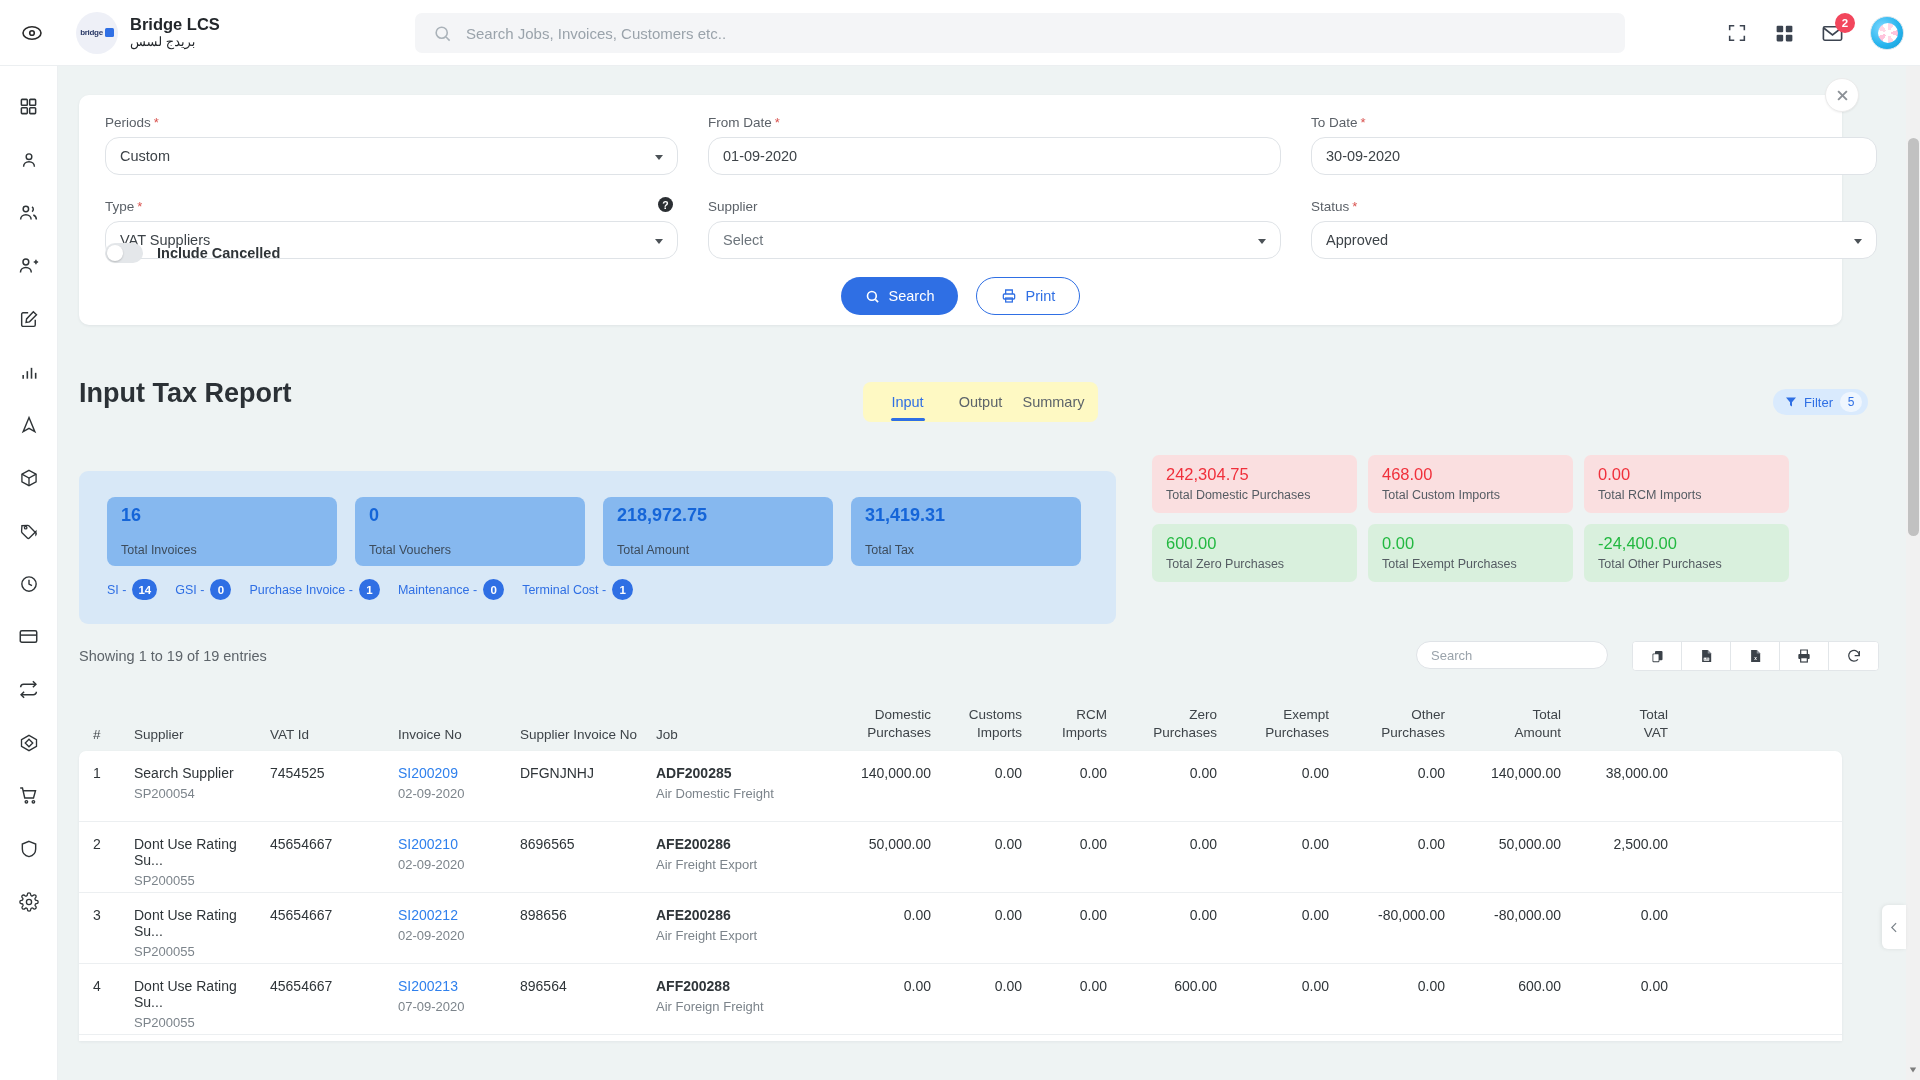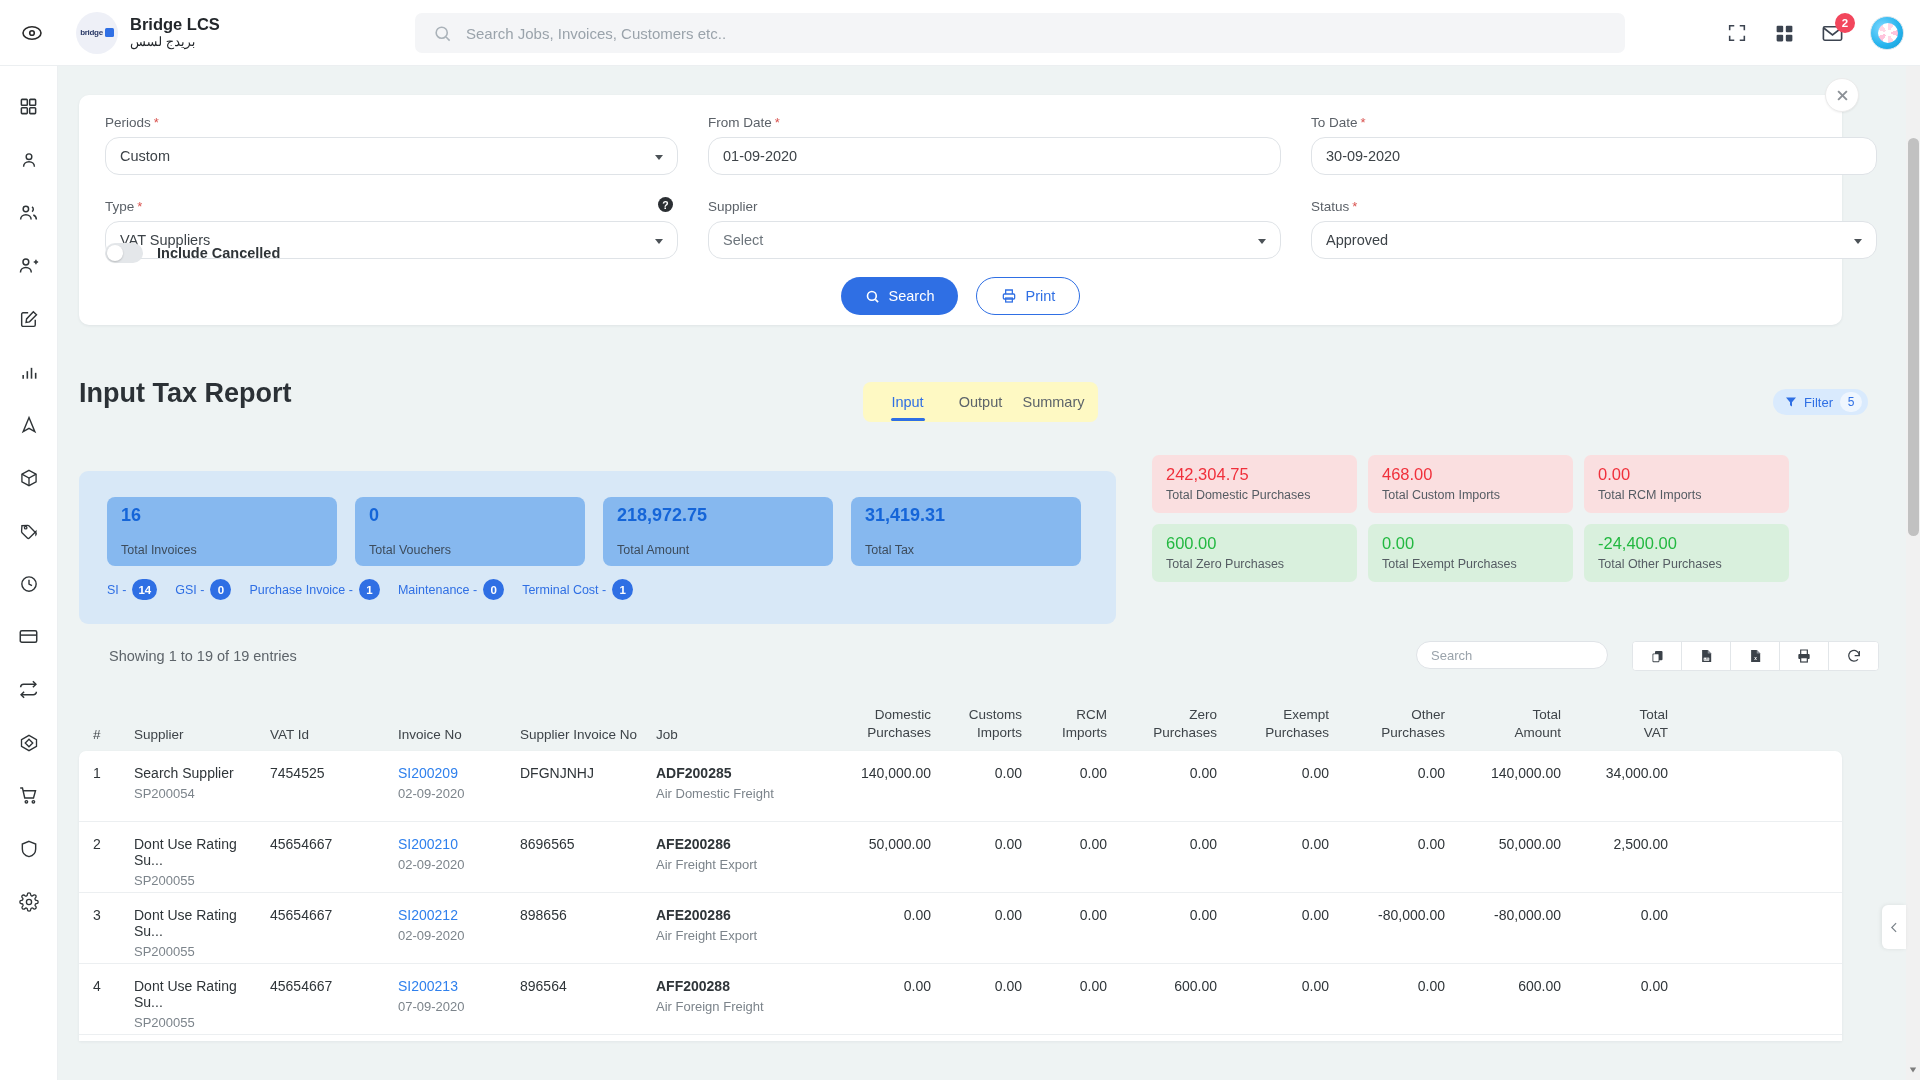--- a/index.html
+++ b/index.html
@@ -197,21 +197,21 @@
   .sum-card { height: 58px; border-radius: 7px; padding: 8px 14px;
     display: flex; flex-direction: column; justify-content: center; gap: 5px; }
   .sum-card.red { background: #fadfe0; }
   .sum-card.green { background: #d9f0dd; }
   .sum-val { font-size: 16.5px; font-weight: 400; line-height: 1; }
   .red .sum-val { color: #f0303b; }
   .green .sum-val { color: #22b840; }
   .sum-lbl { font-size: 12.5px; color: #555c63; }
 
   
-  .showing { position: absolute; left: 79px; top: 648px; font-size: 14.5px; color: #5d646a; margin-left: 30px; }
+  .showing { position: absolute; left: 79px; top: 648px; font-size: 14.5px; color: #5d646a; }
   .tbl-search {
     position: absolute; left: 1416px; top: 641px; width: 192px; height: 28px;
     border: 1px solid #dfe3e7; border-radius: 14px; background: #fff;
     display: flex; align-items: center; padding: 0 14px;
   }
   .tbl-search input {
     border: none; outline: none; background: transparent; width: 100%;
     font-size: 13px; color: #4b5157; font-family: "Liberation Sans", sans-serif;
   }
   .tbl-search input::placeholder { color: #9aa3ab; }
@@ -708,21 +708,21 @@
       <div class="c-bold">ADF200285</div>
       <div class="c-sub">Air Domestic Freight</div>
     </div>
     <div class="c col-dom c-num">140,000.00</div>
     <div class="c col-cus c-num">0.00</div>
     <div class="c col-rcm c-num">0.00</div>
     <div class="c col-zero c-num">0.00</div>
     <div class="c col-exm c-num">0.00</div>
     <div class="c col-oth c-num">0.00</div>
     <div class="c col-tam c-num">140,000.00</div>
-    <div class="c col-tvat c-num">34,000.00</div>
+    <div class="c col-tvat c-num">38,000.00</div>
   </div>
 
   <div class="trow">
     <div class="c col-idx">2</div>
     <div class="c col-sup">
       <div>Dont Use Rating Su...</div>
       <div class="c-sub">SP200055</div>
     </div>
     <div class="c col-vat">45654667</div>
     <div class="c col-inv">

